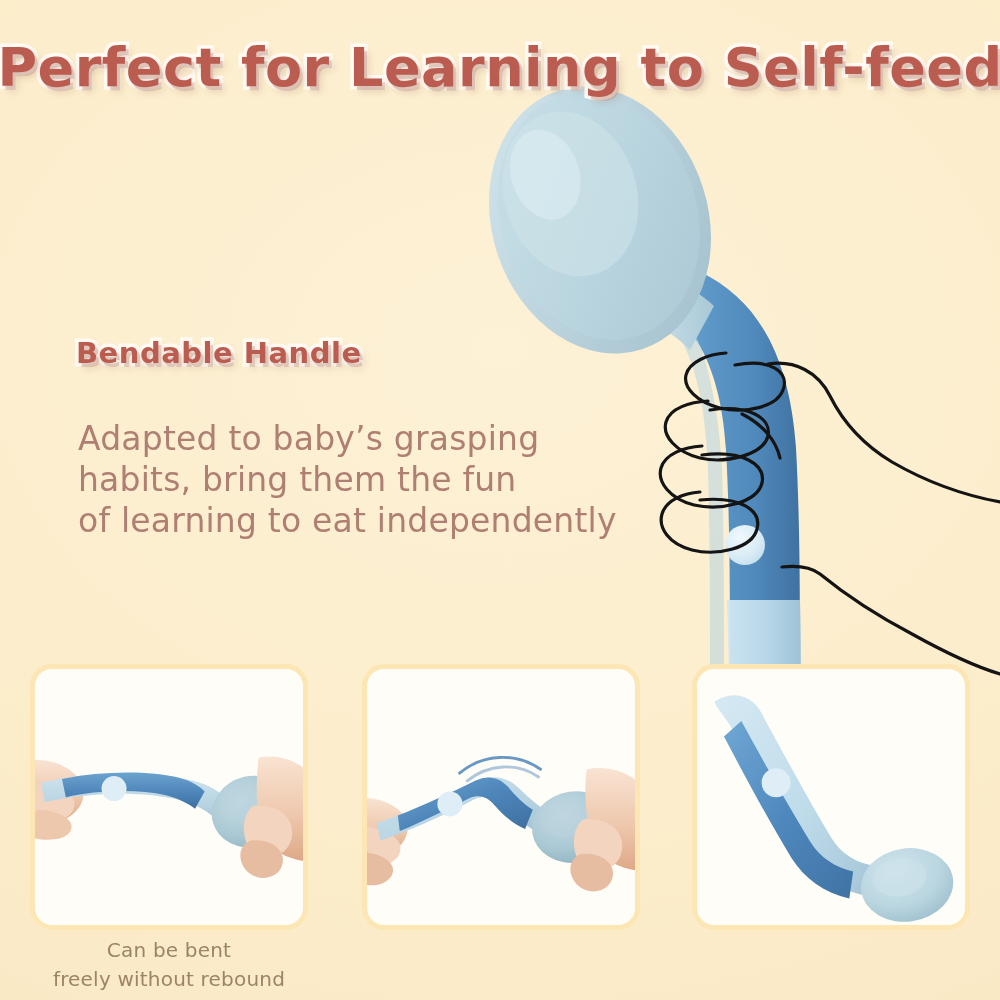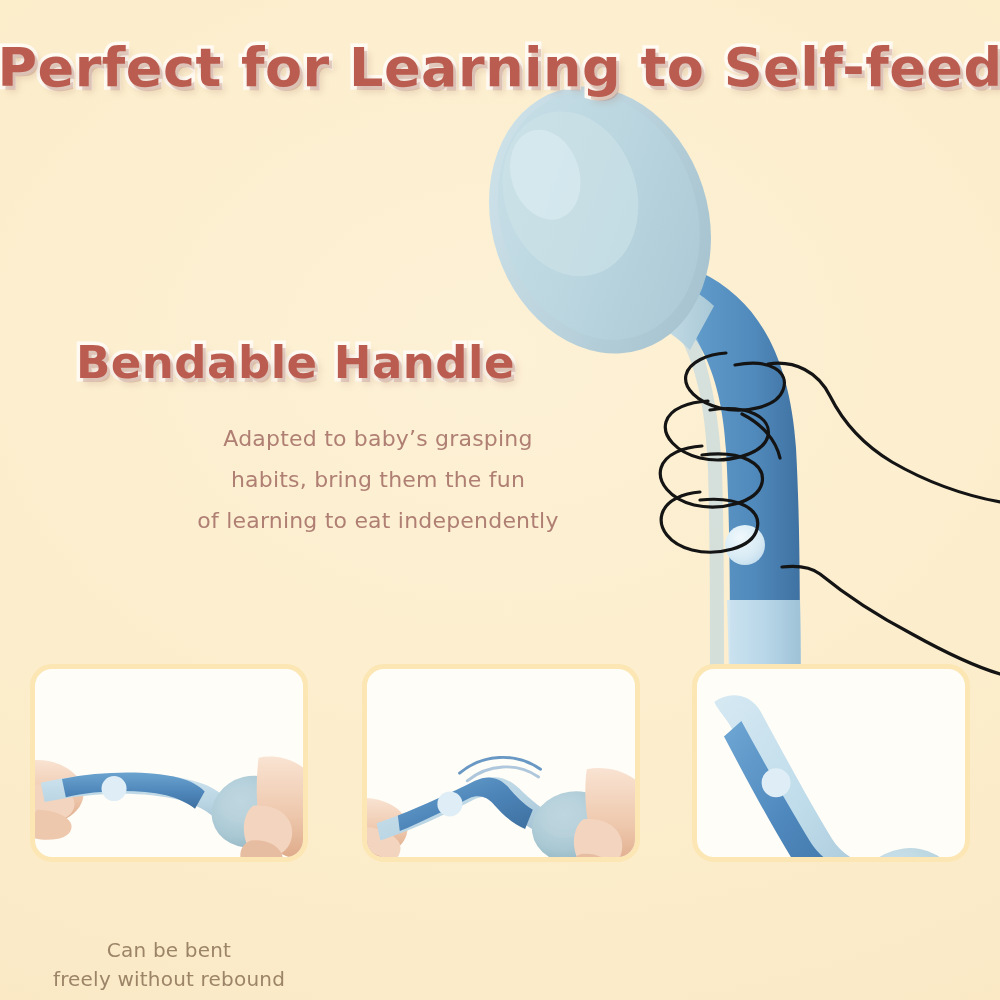--- a/index.html
+++ b/index.html
@@ -40,35 +40,34 @@
   #main-title {
     left: 50%;
     transform: translateX(-50%);
     top: 36px;
     font-size: 54px;
   }
 
   #section-title {
     left: 76px;
     top: 336px;
-    font-size: 45px;
+    font-size: 29px;
   }
 
   #body-copy {
     position: absolute;
     left: 78px;
     top: 418px;
     width: 600px;
     color: #b07f74;
     font-family: "DejaVu Sans", sans-serif;
-    font-size: 22px;
+    font-size: 33px;
     line-height: 41px;
     white-space: pre-line;
     letter-spacing: 0.2px;
-    text-align: center;
   }
 
   
   #hero {
     position: absolute;
     left: 0;
     top: 0;
     width: 1000px;
     height: 700px;
     pointer-events: none;
@@ -79,21 +78,21 @@
     position: absolute;
     left: 0;
     top: 664px;
     width: 1000px;
     height: 336px;
   }
   .card {
     position: absolute;
     top: 0;
     width: 278px;
-    height: 198px;
+    height: 266px;
   }
   .card:nth-child(1) { left: 30px; }
   .card:nth-child(2) { left: 362px; }
   .card:nth-child(3) { left: 692px; }
 
   .card-frame {
     position: relative;
     width: 100%;
     height: 100%;
     border-radius: 22px;

